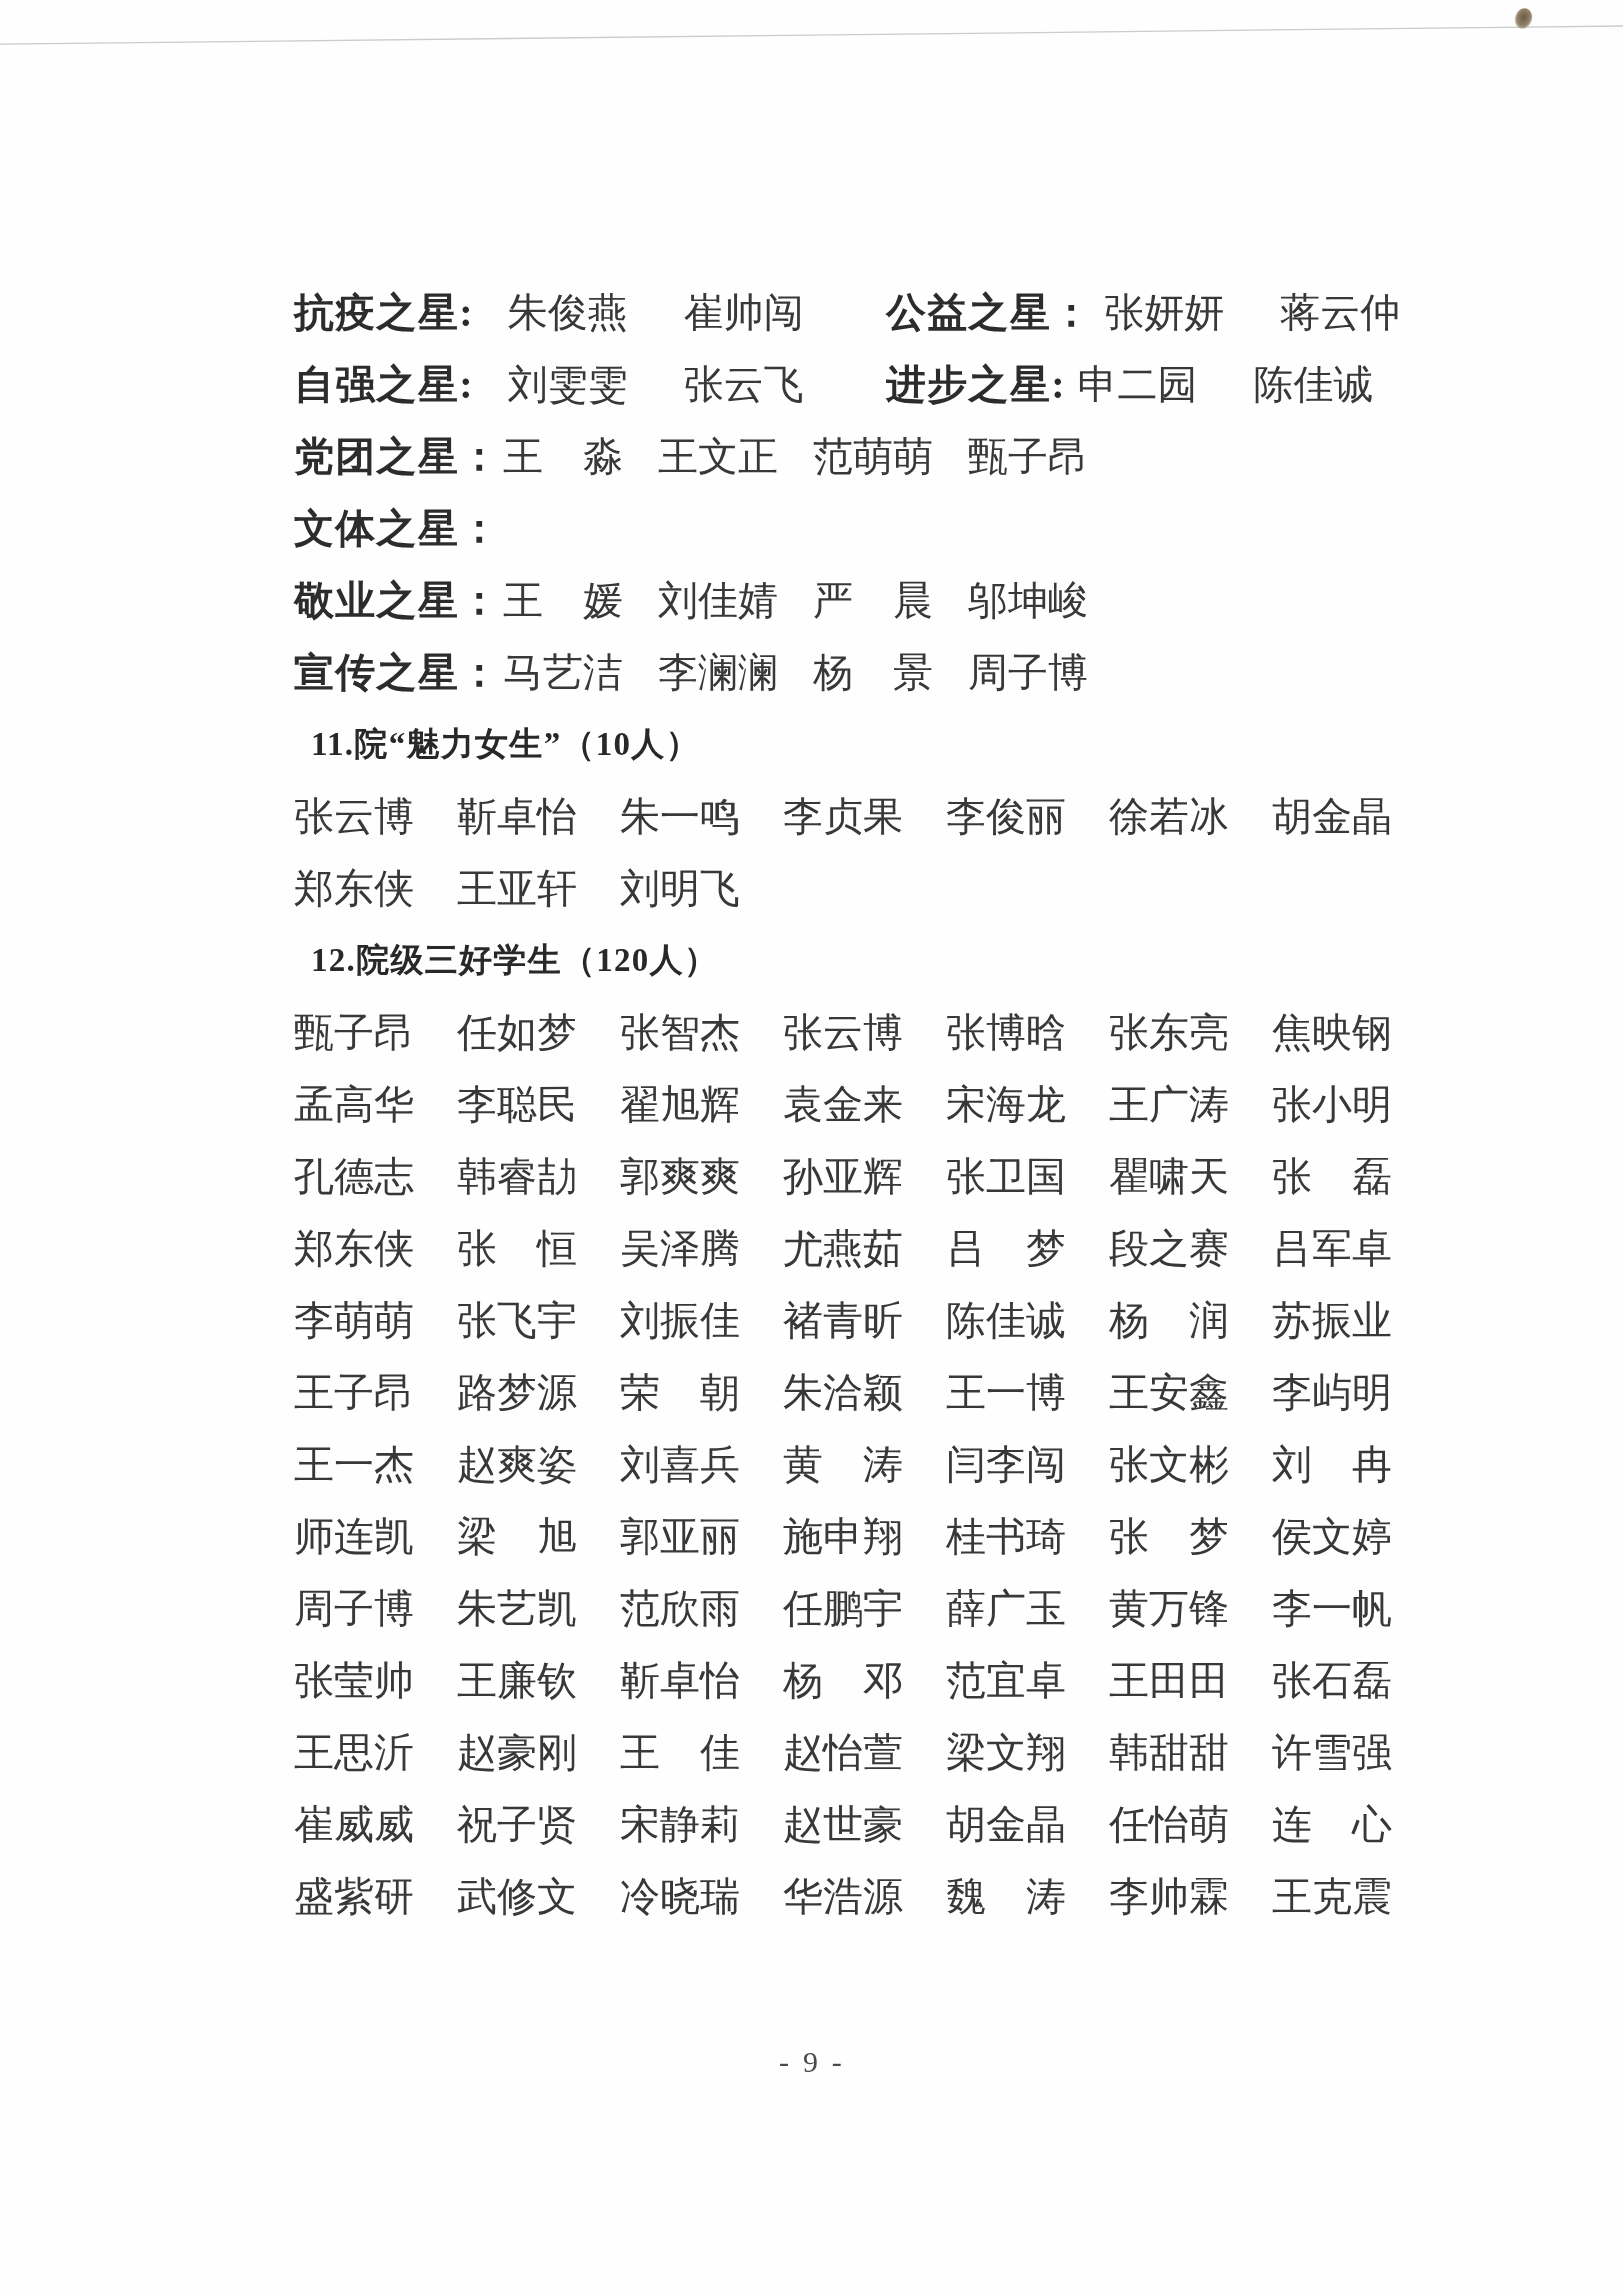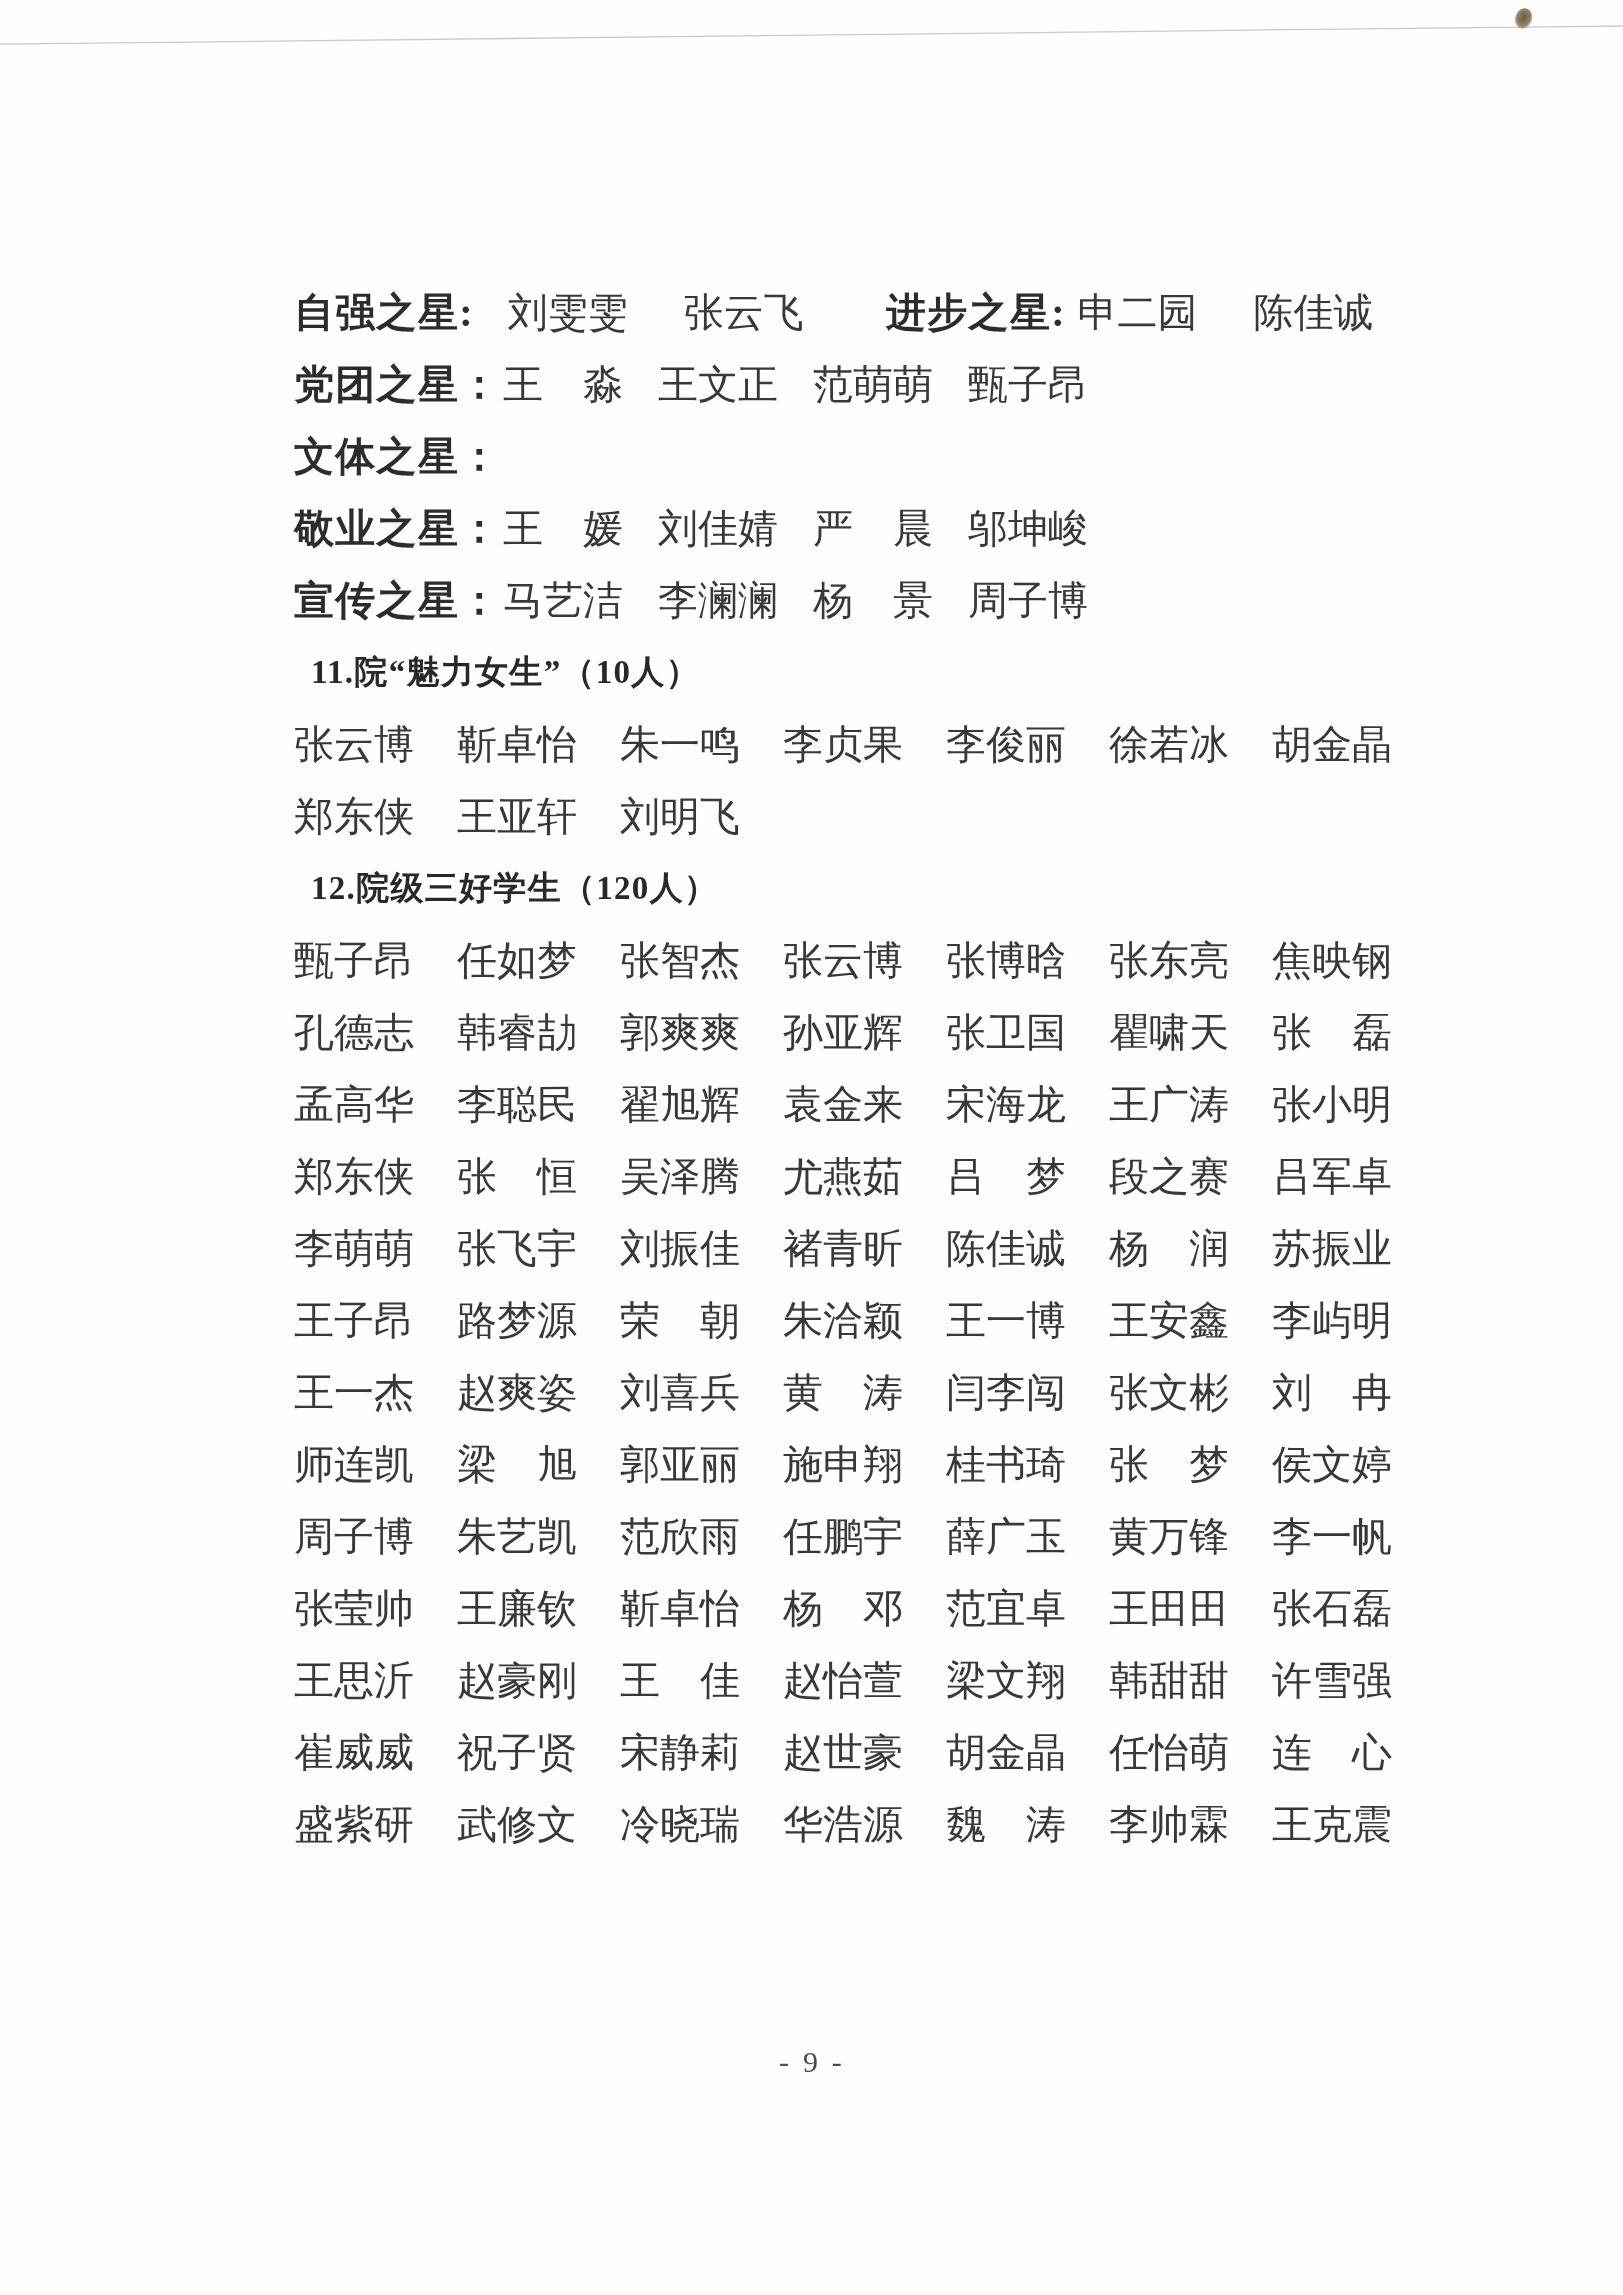--- a/index.html
+++ b/index.html
@@ -43,20 +43,36 @@
 
 <div class="page">
 
   <svg class="scan-line" width="1624" height="65" viewBox="0 0 2500 100">
     <line x1="0" y1="68" x2="2500" y2="40" stroke="#cbcbcb" stroke-width="2"></line>
   </svg>
   <div class="smudge"></div>
 
   <div class="doc">
 
+    <div class="line">
+      <div class="gleft">
+        <span class="label">抗疫之星:</span>
+        <div class="names">
+            <span class="name">朱俊燕</span>
+            <span class="name">崔帅闯</span>
+          </div>
+      </div>
+      <div class="gright">
+        <span class="label">公益之星：</span>
+        <div class="names">
+            <span class="name">张妍妍</span>
+            <span class="name">蒋云仲</span>
+          </div>
+      </div>
+    </div>
 
     <div class="line">
       <div class="gleft">
         <span class="label">自强之星:</span>
         <div class="names">
             <span class="name">刘雯雯</span>
             <span class="name">张云飞</span>
           </div>
       </div>
       <div class="gright">
@@ -130,42 +146,42 @@
           <span class="name">任如梦</span>
           <span class="name">张智杰</span>
           <span class="name">张云博</span>
           <span class="name">张博晗</span>
           <span class="name">张东亮</span>
           <span class="name">焦映钢</span>
         </div>
     </div>
     <div class="line">
       <div class="name-grid">
+          <span class="name">孟高华</span>
+          <span class="name">李聪民</span>
+          <span class="name">翟旭辉</span>
+          <span class="name">袁金来</span>
+          <span class="name">宋海龙</span>
+          <span class="name">王广涛</span>
+          <span class="name">张小明</span>
+        </div>
+    </div>
+    <div class="line">
+      <div class="name-grid">
           <span class="name">孔德志</span>
           <span class="name">韩睿劼</span>
           <span class="name">郭爽爽</span>
           <span class="name">孙亚辉</span>
           <span class="name">张卫国</span>
           <span class="name">瞿啸天</span>
           <span class="name">张　磊</span>
         </div>
     </div>
     <div class="line">
       <div class="name-grid">
-          <span class="name">孟高华</span>
-          <span class="name">李聪民</span>
-          <span class="name">翟旭辉</span>
-          <span class="name">袁金来</span>
-          <span class="name">宋海龙</span>
-          <span class="name">王广涛</span>
-          <span class="name">张小明</span>
-        </div>
-    </div>
-    <div class="line">
-      <div class="name-grid">
           <span class="name">郑东侠</span>
           <span class="name">张　恒</span>
           <span class="name">吴泽腾</span>
           <span class="name">尤燕茹</span>
           <span class="name">吕　梦</span>
           <span class="name">段之赛</span>
           <span class="name">吕军卓</span>
         </div>
     </div>
     <div class="line">

